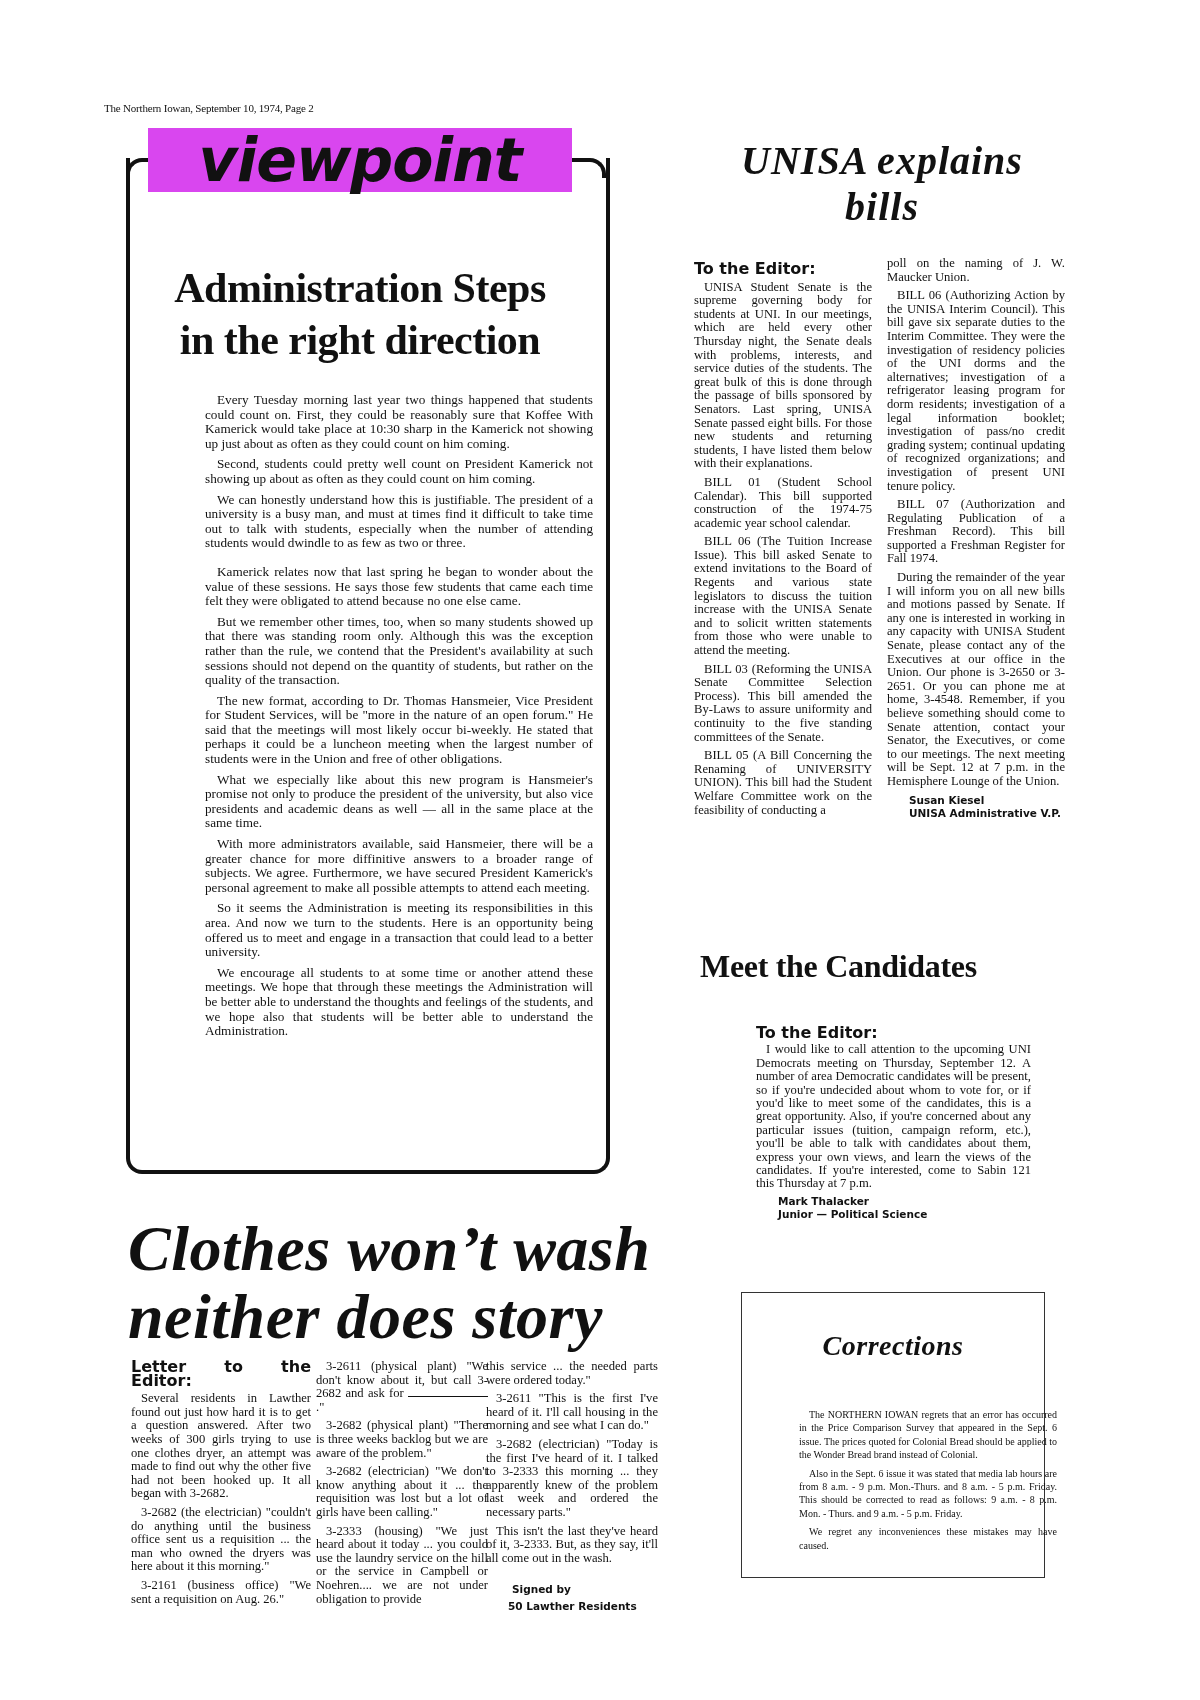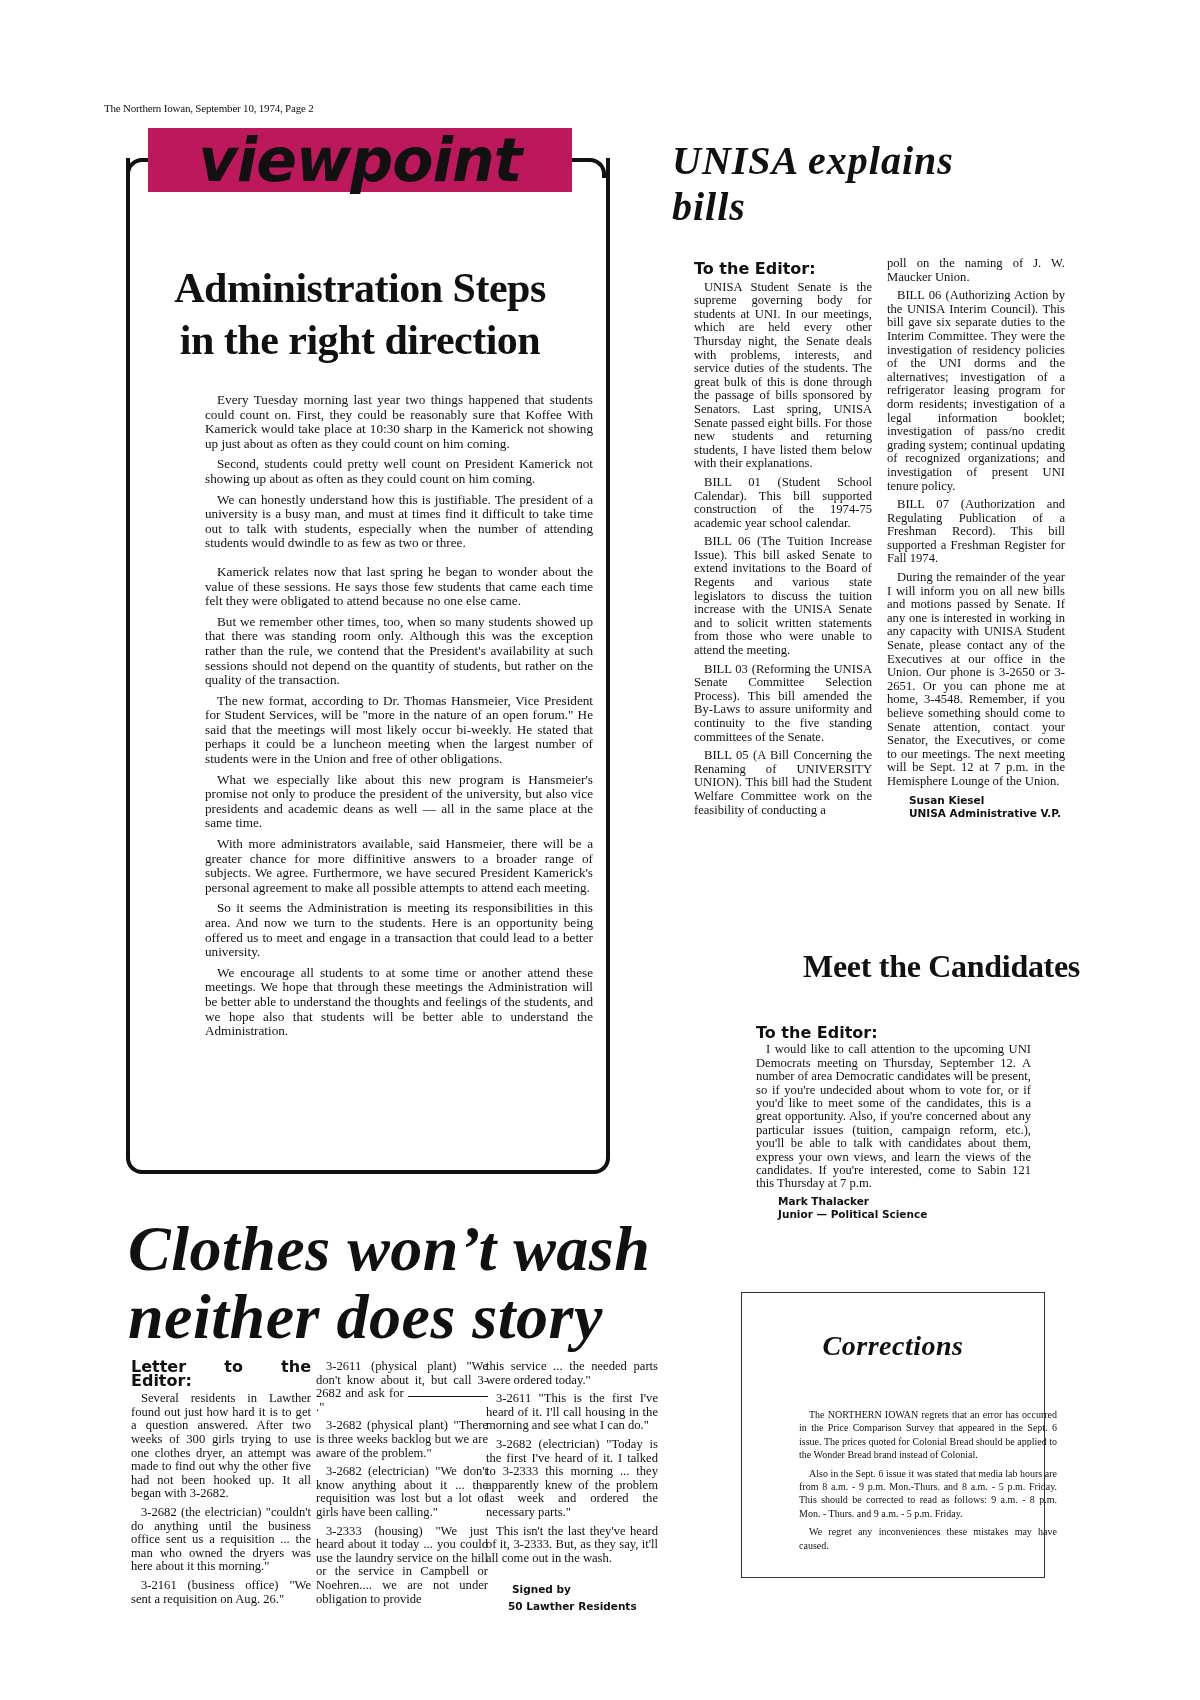--- a/index.html
+++ b/index.html
@@ -4,36 +4,36 @@
 <style>
   html, body { margin: 0; padding: 0; background: #ffffff; }
   body { width: 1200px; height: 1700px; position: relative; overflow: hidden; color: #111; font-family: "Liberation Serif", serif; }
   .abs { position: absolute; }
   .folio { left: 104px; top: 102px; font-size: 11px; font-family: "Liberation Serif", serif; color: #111; letter-spacing: -0.2px; }
 
   
   .vp-box { left: 126px; top: 158px; width: 476px; height: 1012px; border: 4px solid #111; border-top: none; border-radius: 0 0 16px 16px; }
   .vp-topline-l { left: 126px; top: 158px; width: 22px; height: 16px; border-top: 4px solid #111; border-left: 4px solid #111; border-radius: 16px 0 0 0; }
   .vp-topline-r { left: 570px; top: 158px; width: 32px; height: 16px; border-top: 4px solid #111; border-right: 4px solid #111; border-radius: 0 16px 0 0; }
-  .vp-logo { left: 148px; top: 128px; width: 424px; text-align: center; font-family: "DejaVu Sans", sans-serif; font-weight: bold; font-style: italic; font-size: 60px; letter-spacing: -1px; background: #be185d; line-height: 64px; }
+  .vp-logo { left: 148px; top: 128px; width: 424px; text-align: center; font-family: "DejaVu Sans", sans-serif; font-weight: bold; font-style: italic; font-size: 60px; letter-spacing: -1px; background: #d946ef; line-height: 64px; }
   .vp-head { left: 140px; top: 262px; width: 440px; text-align: center; font-family: "Liberation Serif", serif; font-weight: bold; font-size: 42px; line-height: 52px; letter-spacing: -0.5px; }
   .vp-body { left: 205px; top: 393px; width: 388px; font-size: 13.2px; line-height: 14.6px; text-align: justify; }
   .vp-body p { margin: 0 0 6px 0; text-indent: 12px; }
 
   
-  .unisa-head { left: 672px; top: 138px; width: 420px; font-family: "Liberation Serif", serif; font-weight: bold; font-style: italic; font-size: 40px; line-height: 46px; letter-spacing: 1px; }
+  .unisa-head { left: 672px; top: 138px; width: 420px; font-family: "Liberation Serif", serif; font-weight: bold; font-style: italic; font-size: 40px; line-height: 46px; letter-spacing: 1px; text-align: center; }
   .col { font-size: 12.6px; line-height: 13.6px; text-align: justify; }
   .col p { margin: 0 0 5px 0; text-indent: 10px; }
   .to-ed { font-family: "DejaVu Sans", sans-serif; font-weight: bold; font-size: 16px; margin-bottom: 3px; text-indent: 0 !important; }
   .sig { font-family: "DejaVu Sans", sans-serif; font-weight: bold; font-size: 10.5px; line-height: 13px; text-indent: 0 !important; padding-left: 22px; }
   .unisa-c1 { left: 694px; top: 262px; width: 178px; }
   .unisa-c2 { left: 887px; top: 257px; width: 178px; }
 
   
-  .mtc-head { left: 700px; top: 948px; width: 380px; text-align: right; font-family: "Liberation Serif", serif; font-weight: bold; font-size: 32px; letter-spacing: -0.3px; }
+  .mtc-head { left: 700px; top: 948px; width: 380px; text-align: left; font-family: "Liberation Serif", serif; font-weight: bold; font-size: 32px; letter-spacing: -0.3px; }
   .mtc-body { left: 756px; top: 1026px; width: 275px; font-size: 12.6px; line-height: 13.4px; text-align: justify; }
   .mtc-body p { margin: 0 0 4px 0; text-indent: 10px; }
 
   
   .cl-head { left: 128px; top: 1215px; width: 560px; font-family: "Liberation Serif", serif; font-weight: bold; font-style: italic; font-size: 64px; line-height: 68px; letter-spacing: 0.5px; }
   .cl-c1 { left: 131px; top: 1360px; width: 180px; }
   .cl-c2 { left: 316px; top: 1360px; width: 172px; }
   .cl-c3 { left: 486px; top: 1360px; width: 172px; }
   .blank { display: inline-block; width: 80px; border-bottom: 1px solid #111; }
 

